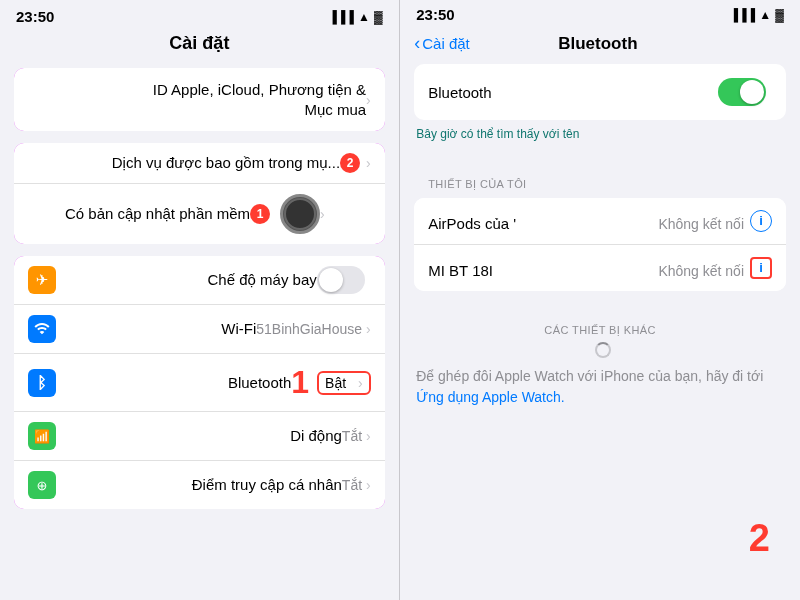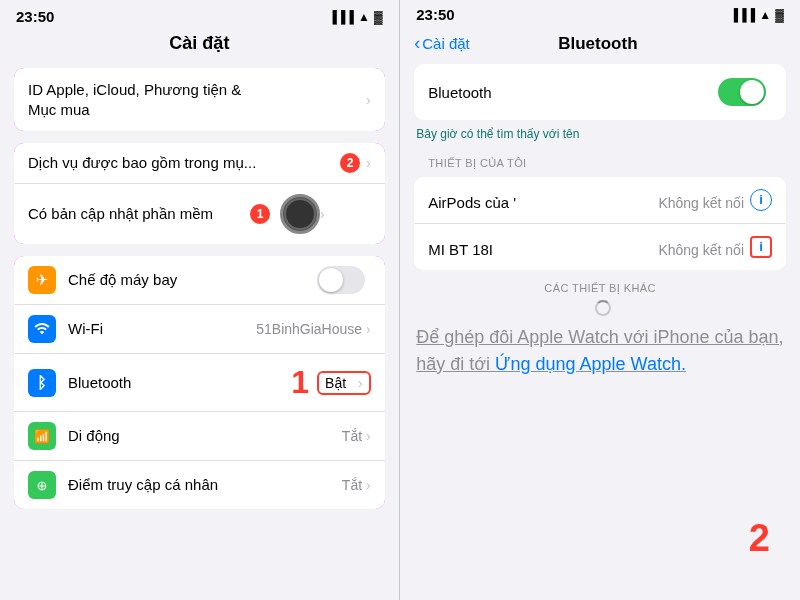--- a/index.html
+++ b/index.html
@@ -49,20 +49,21 @@
       font-weight: 600;
       color: #000;
       background: #f2f2f7;
     }
 
     .settings-group {
       background: #d946ef;
       border-radius: 10px;
       margin: 6px 14px;
       overflow: hidden;
+      text-align: right;
     }
 
     .settings-item {
       display: flex;
       align-items: center;
       padding: 10px 14px;
       border-bottom: 0.5px solid #e0e0e0;
       position: relative;
       background: #fff;
     }
@@ -232,20 +233,21 @@
       align-items: center;
       padding: 6px 16px 2px;
     }
 
     .right-section-header {
       font-size: 11px;
       color: #8e8e93;
       text-transform: uppercase;
       padding: 8px 28px 4px;
       letter-spacing: 0.4px;
+      margin-top: 21px;
     }
 
     .right-section-note {
       font-size: 12px;
       color: #0f766e;
       padding: 2px 28px 8px;
       line-height: 1.4;
     }
 
     .right-group {
@@ -475,21 +477,21 @@
       <span class="right-item-value">Không kết nối</span>
       <div class="info-icon info-highlight">i</div>
     </div>
   </div>
 
   <div class="right-section-header" style="display:flex; align-items:center; gap:6px;flex-direction:column;">
     <span>CÁC THIẾT BỊ KHÁC</span>
     <div class="loading-spinner"></div>
   </div>
 
-  <div style="padding: 4px 16px 8px; font-size: 18px; color: #8e8e93; line-height:1.5;text-decoration:underline;">
+  <div style="padding: 4px 16px 8px; font-size: 14px; color: #8e8e93; line-height:1.5;">
     <span>Để ghép đôi Apple Watch với iPhone của bạn, hãy đi tới</span>
     <span class="apple-link"> <span>Ứng dụng Apple Watch.</span></span>
   </div>
 
   <div style="position:relative; flex:1;">
     <div class="number-label-2">2</div>
   </div>
 </div>
 
 </body></html>

